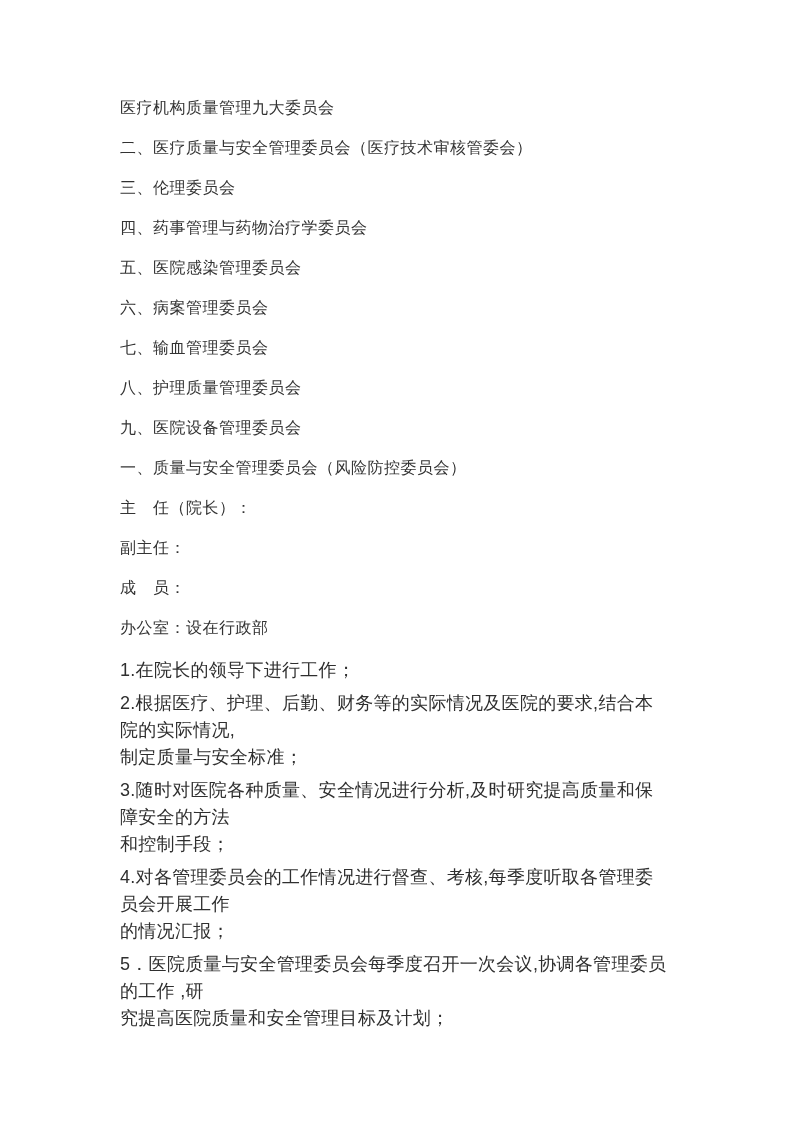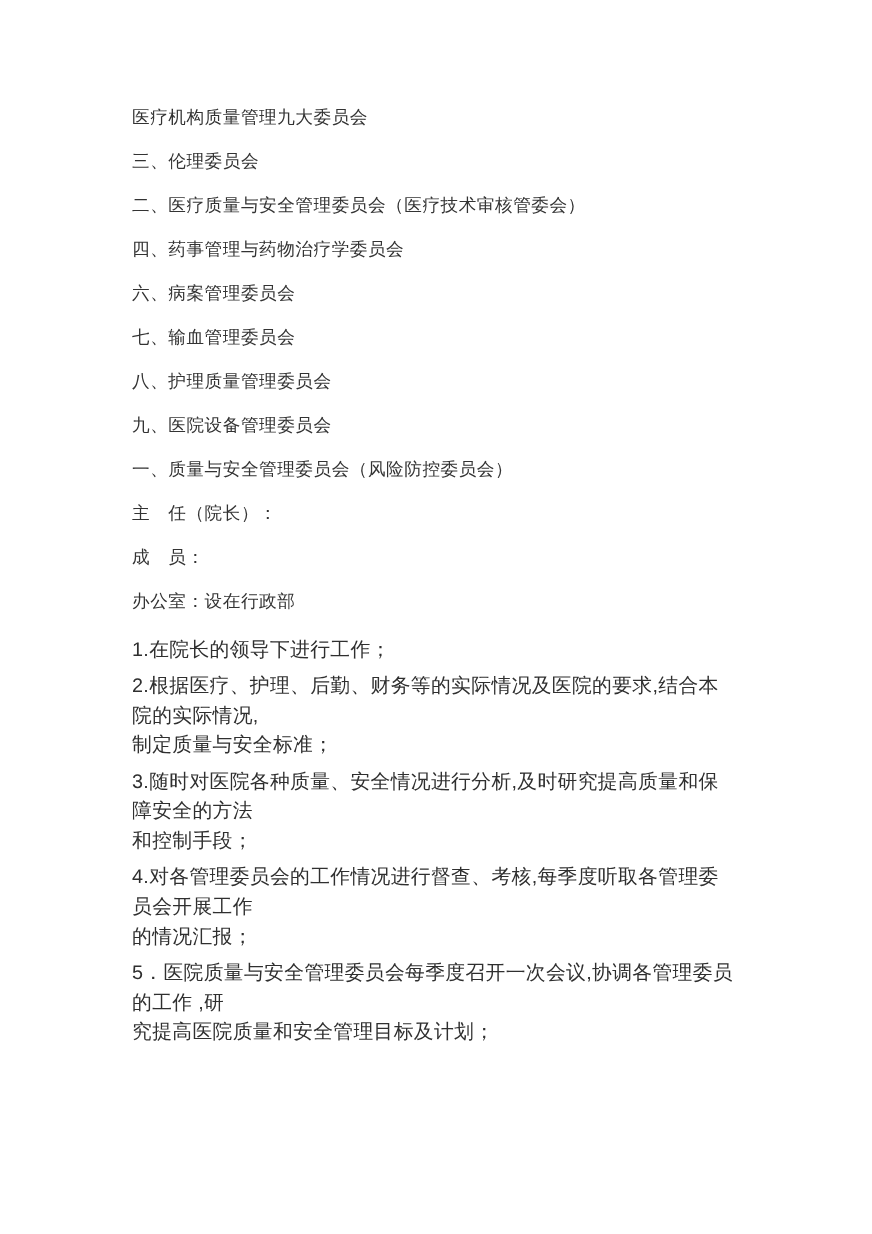--- a/index.html
+++ b/index.html
@@ -39,31 +39,33 @@
     font-weight: normal;
   }
 </style>
 </head>
 <body>
 
 <div class="page">
 
   <p class="t">医疗机构质量管理九大委员会</p>
 
+  <p class="t">二、医疗质量与安全管理委员会（医疗技术审核管委会）</p>
   <p class="t">三、伦理委员会</p>
-  <p class="t">二、医疗质量与安全管理委员会（医疗技术审核管委会）</p>
   <p class="t">四、药事管理与药物治疗学委员会</p>
+  <p class="t">五、医院感染管理委员会</p>
   <p class="t">六、病案管理委员会</p>
   <p class="t">七、输血管理委员会</p>
   <p class="t">八、护理质量管理委员会</p>
   <p class="t">九、医院设备管理委员会</p>
 
   <p class="t">一、质量与安全管理委员会（风险防控委员会）</p>
 
   <p class="t">主　任（院长）：</p>
+  <p class="t">副主任：</p>
   <p class="t">成　员：</p>
   <p class="t">办公室：设在行政部</p>
 
 
   <p class="r">1.在院长的领导下进行工作；</p>
   <p class="r">2.根据医疗、护理、后勤、财务等的实际情况及医院的要求,结合本院的实际情况,
 制定质量与安全标准；</p>
   <p class="r">3.随时对医院各种质量、安全情况进行分析,及时研究提高质量和保障安全的方法
 和控制手段；</p>
   <p class="r">4.对各管理委员会的工作情况进行督查、考核,每季度听取各管理委员会开展工作

